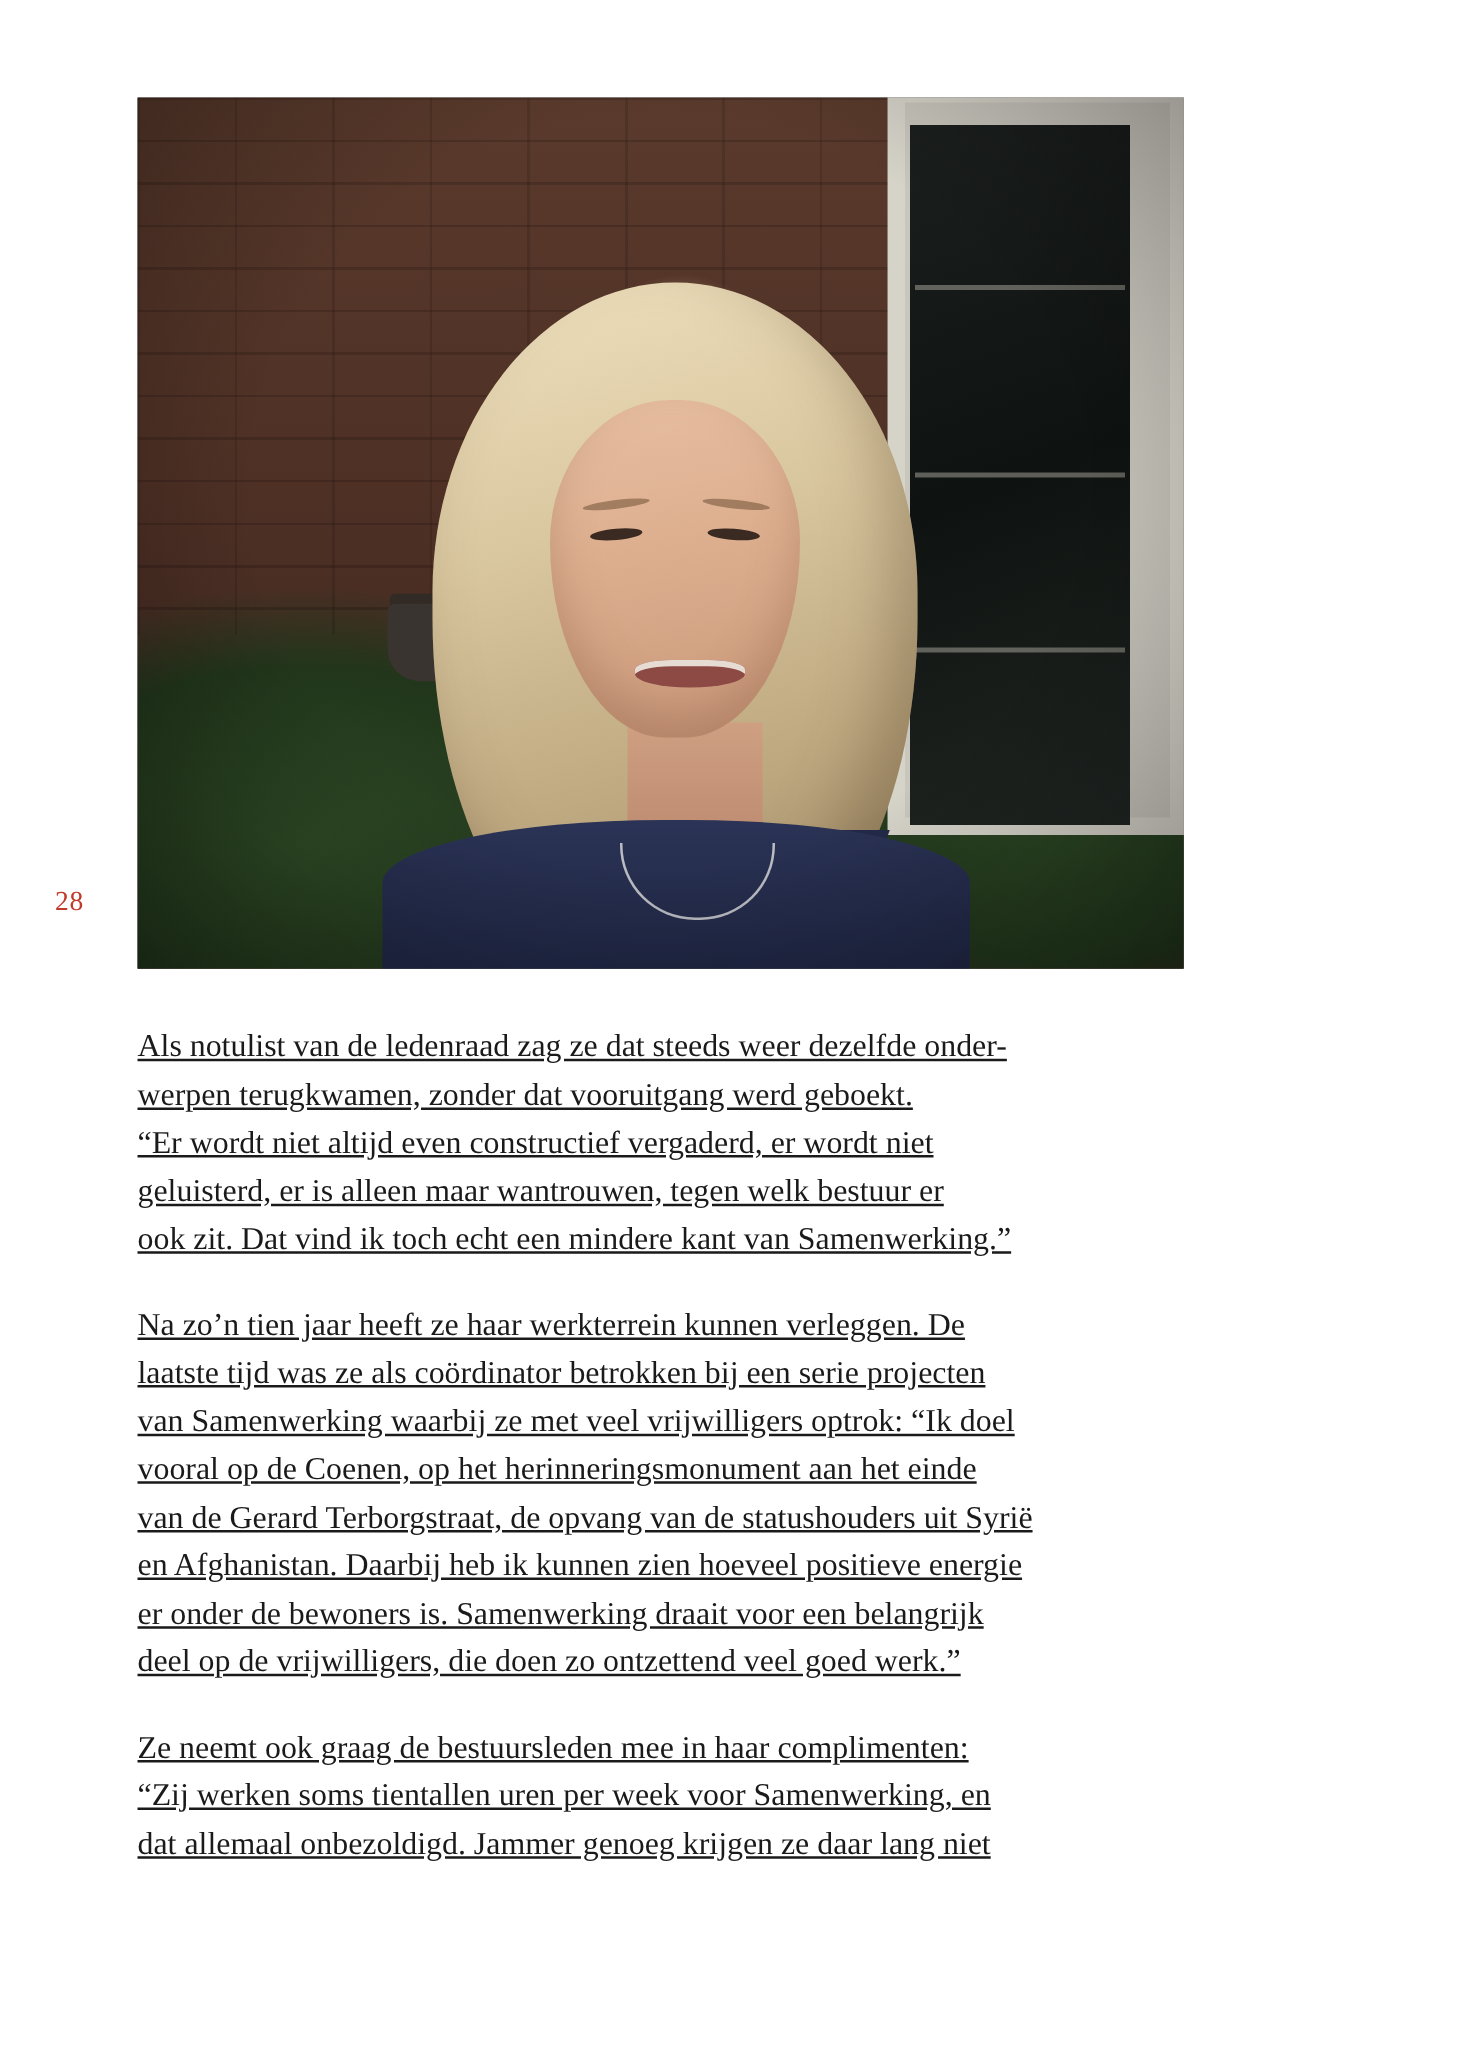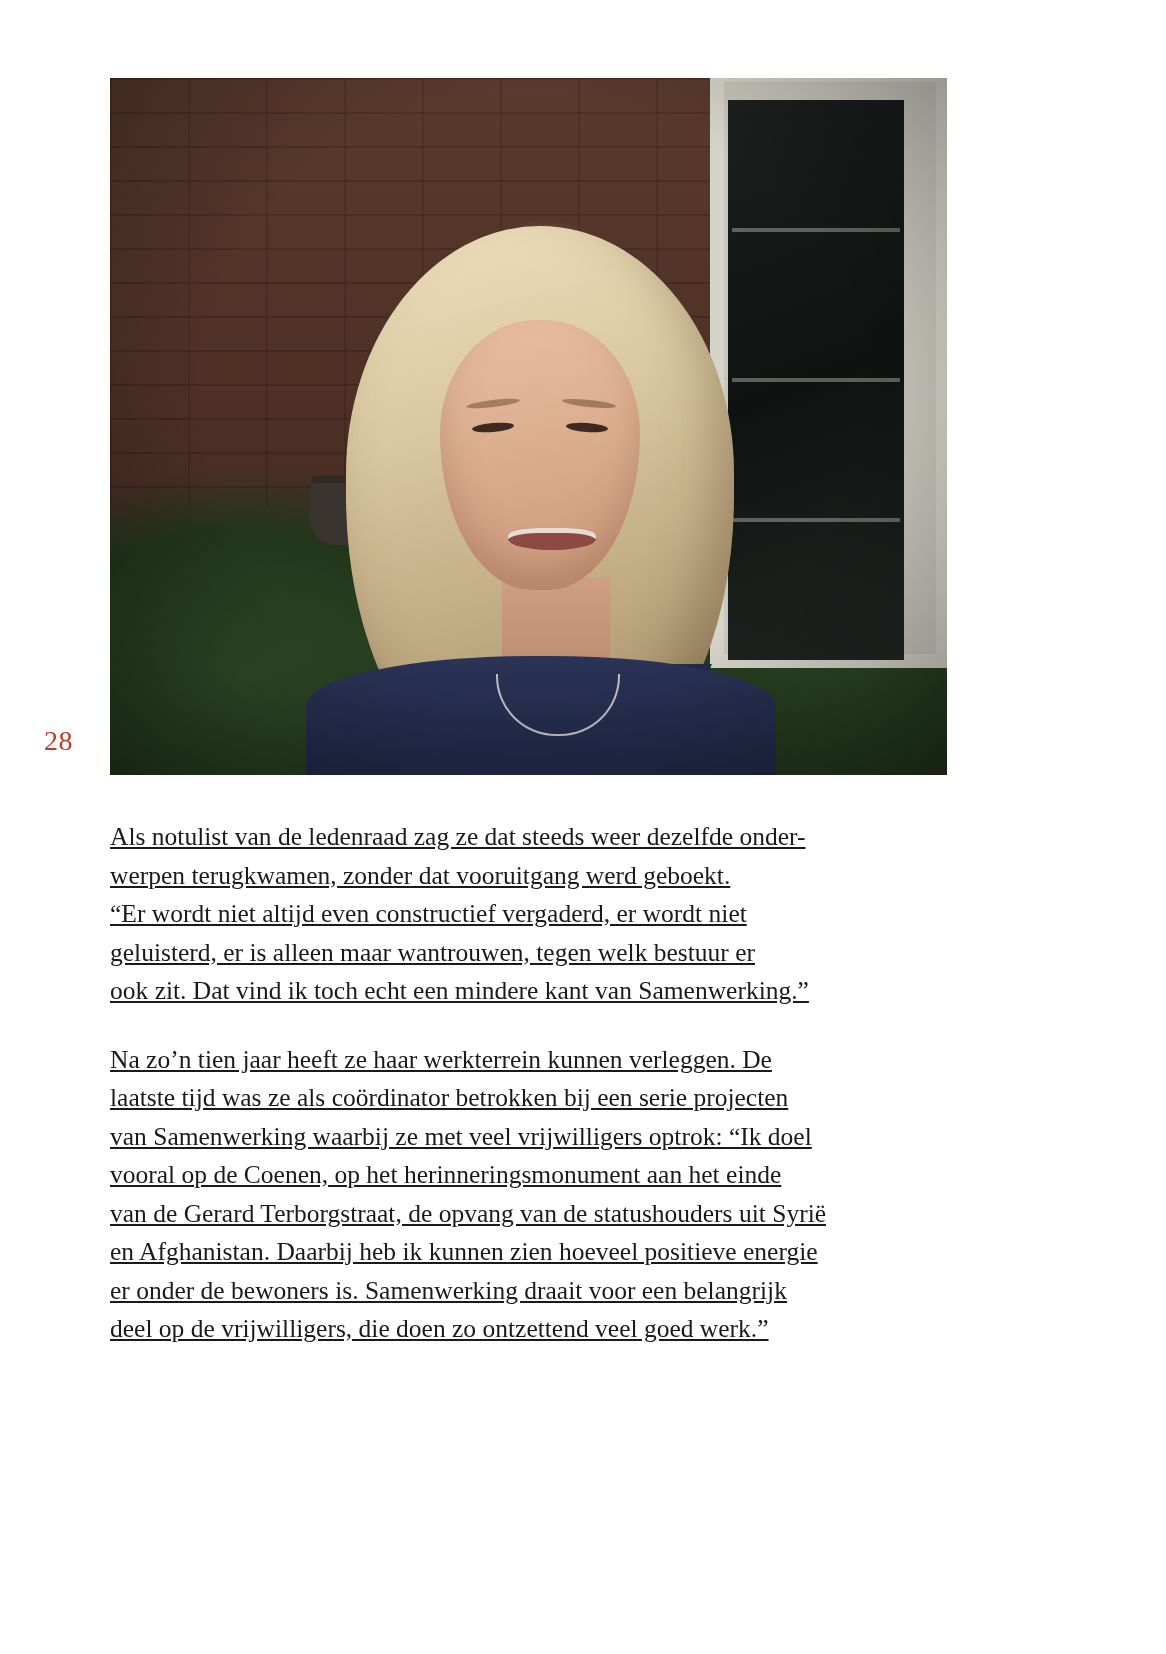--- a/index.html
+++ b/index.html
@@ -18,23 +18,23 @@
   .page {
     position: absolute;
     inset: 0;
     background: #ffffff;
   }
 
   
   .page-number {
     position: absolute;
     left: 44px;
-    top: 725px;
+    top: 708px;
     font-family: "Liberation Serif", serif;
-    font-size: 28px;
+    font-size: 22px;
     color: #c0392b;
     letter-spacing: 0.5px;
   }
 
   
   .photo-frame {
     position: absolute;
     left: 110px;
     top: 78px;
     width: 837px;
@@ -237,15 +237,18 @@
 geluisterd, er is alleen maar wantrouwen, tegen welk bestuur er
 ook zit. Dat vind ik toch echt een mindere kant van Samenwerking.”</p>
     <p>Na zo’n tien jaar heeft ze haar werkterrein kunnen verleggen. De
 laatste tijd was ze als coördinator betrokken bij een serie projecten
 van Samenwerking waarbij ze met veel vrijwilligers optrok: “Ik doel
 vooral op de Coenen, op het herinneringsmonument aan het einde
 van de Gerard Terborgstraat, de opvang van de statushouders uit Syrië
 en Afghanistan. Daarbij heb ik kunnen zien hoeveel positieve energie
 er onder de bewoners is. Samenwerking draait voor een belangrijk
 deel op de vrijwilligers, die doen zo ontzettend veel goed werk.”</p>
+    <p>Ze neemt ook graag de bestuursleden mee in haar complimenten:
+“Zij werken soms tientallen uren per week voor Samenwerking, en
+dat allemaal onbezoldigd. Jammer genoeg krijgen ze daar lang niet</p>
   </div>
 
 </div>
 
 </body></html>

